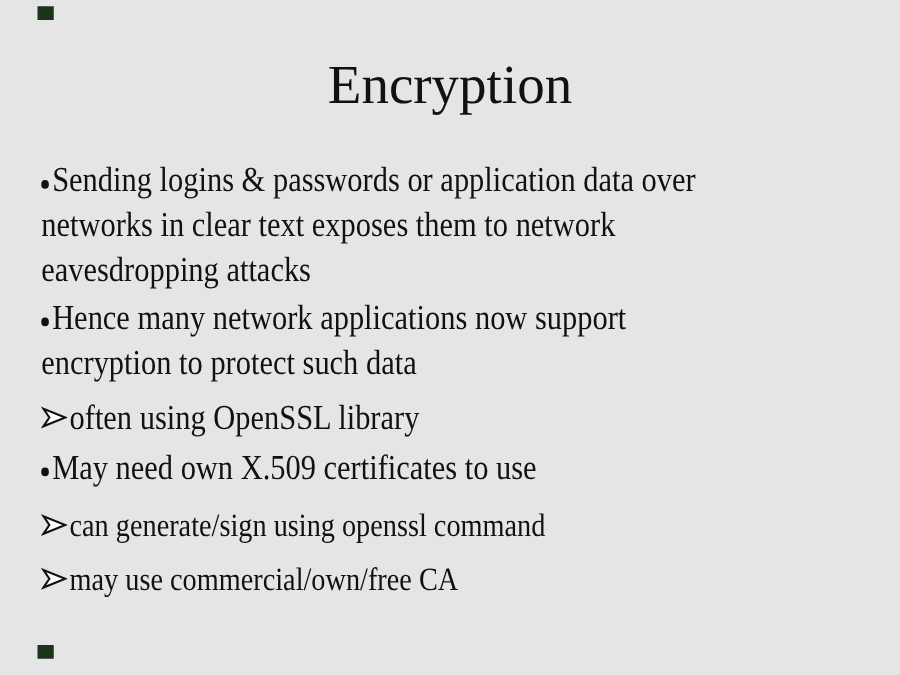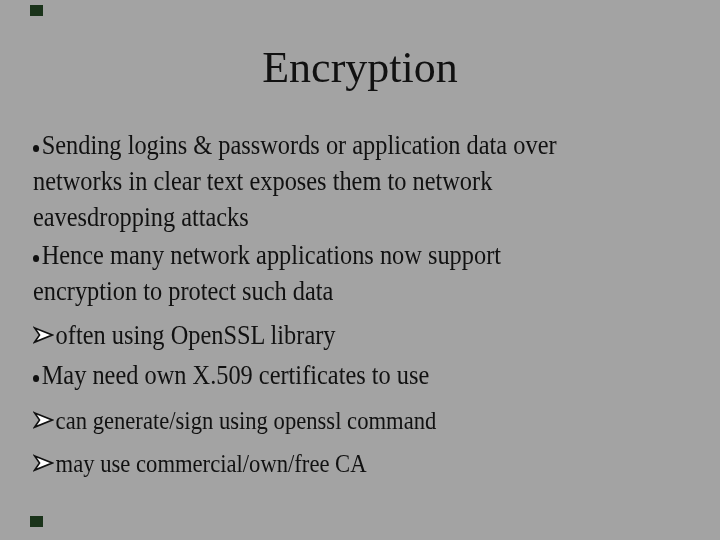--- a/index.html
+++ b/index.html
@@ -1,19 +1,19 @@
 <!DOCTYPE html>
 <html><head>
 <meta charset="utf-8">
 <style>
   html,body{margin:0;padding:0;background:#888;}
   #slide{
     position:relative;
     width:720px;height:540px;
-    background:#a3a3a3;
+    background:#e5e5e5;
     overflow:hidden;
     font-family:"Liberation Serif","DejaVu Serif",serif;
     color:#111111;
   }
   #slide-title{
     position:absolute;
     top:46px;left:0;width:720px;
     text-align:center;
     font-size:44px;
     line-height:1;

